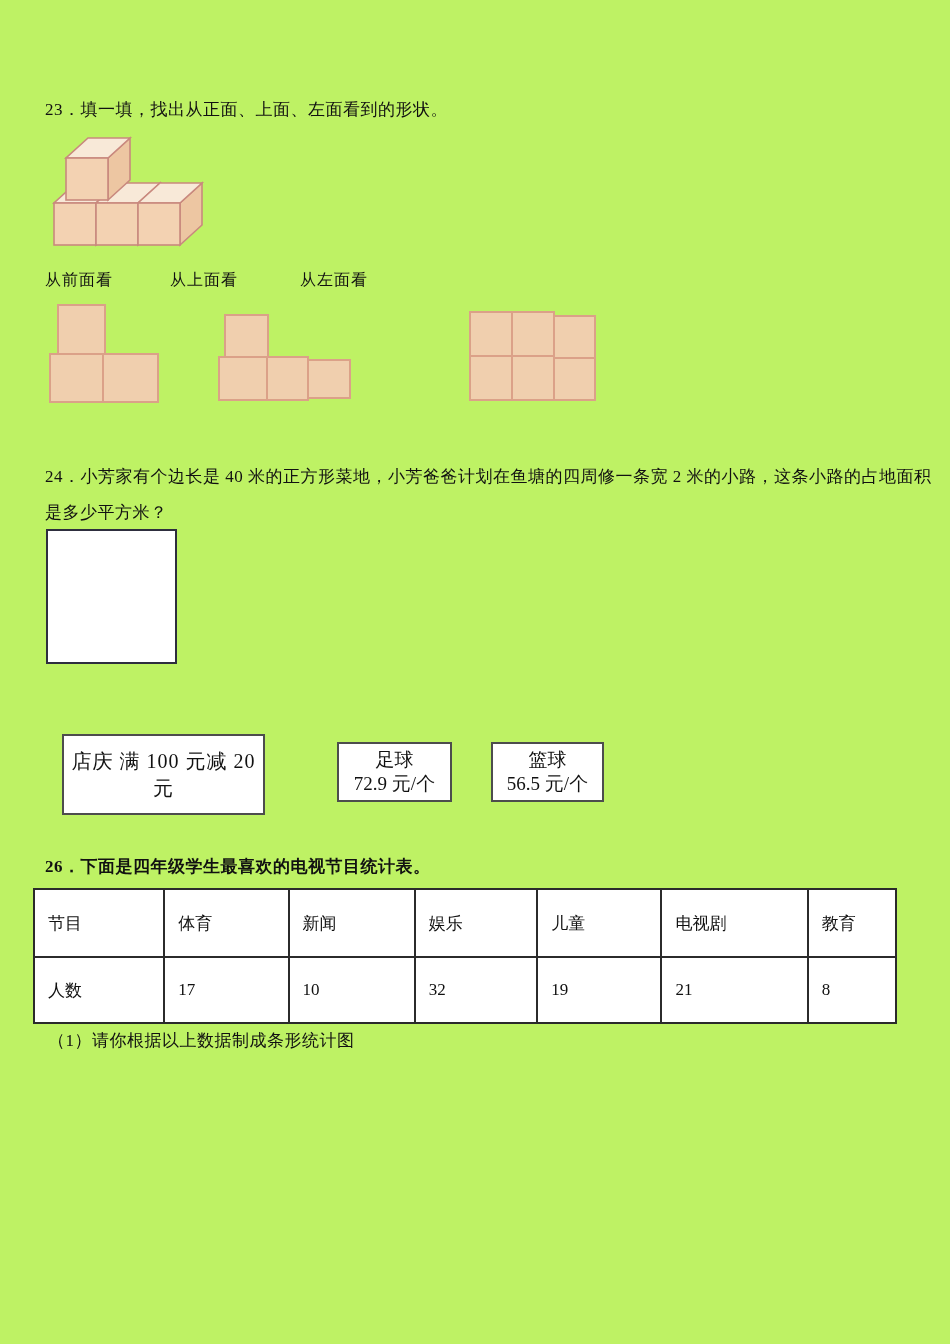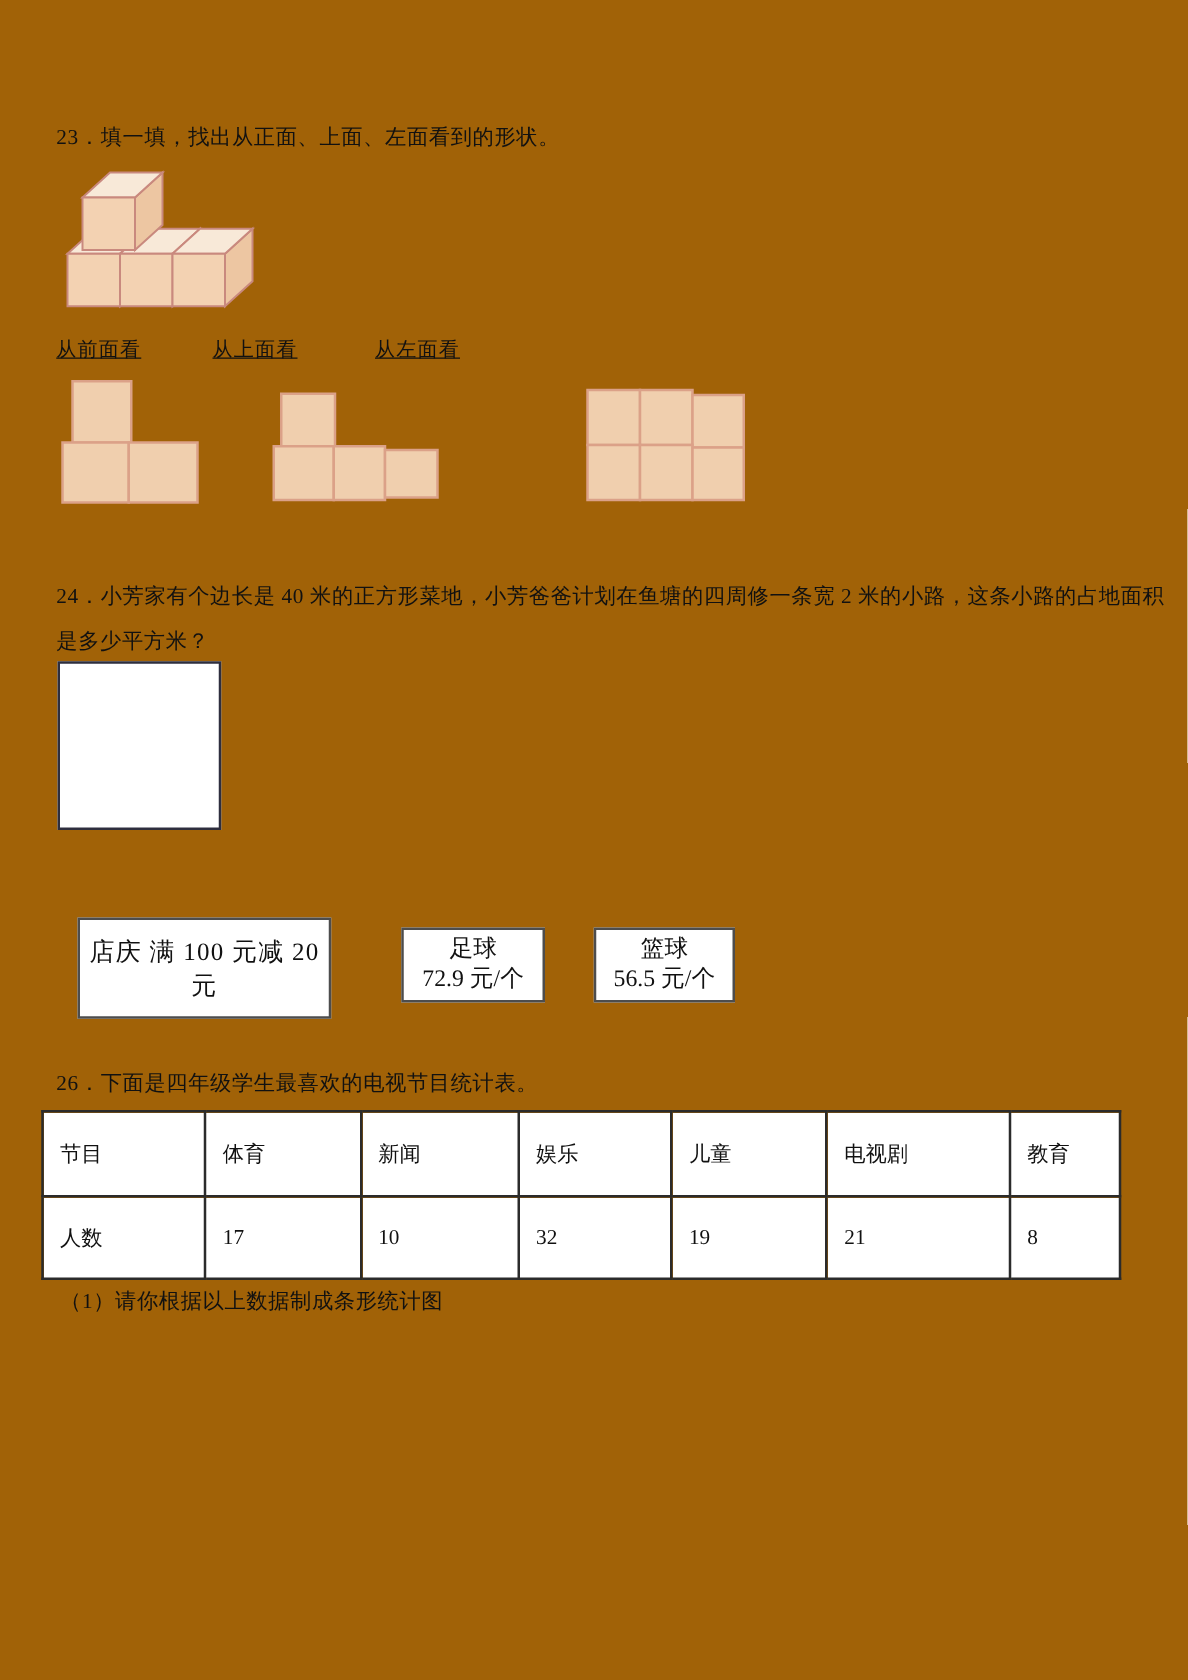--- a/index.html
+++ b/index.html
@@ -1,34 +1,34 @@
 <!DOCTYPE html>
 <html><head>
 <meta charset="utf-8">
 <style>
   html,body{margin:0;padding:0;background:#fff;}
   .page{
-    position:relative;width:950px;height:1344px;background:#a16207;overflow:hidden;
+    position:relative;width:950px;height:1344px;background:#bef264;overflow:hidden;
     font-family:"Liberation Serif","DejaVu Serif",serif;color:#111;
   }
   .abs{position:absolute;white-space:nowrap;}
   .qtext{font-size:17px;letter-spacing:0.5px;}
-  .viewlabel{font-size:16px;letter-spacing:1px;text-decoration:underline;}
+  .viewlabel{font-size:16px;letter-spacing:1px;}
   .b{font-weight:normal;}
   .ansbox{
     position:absolute;left:46px;top:529px;width:127px;height:131px;
     border:2px solid #2e2e3e;background:#fff;
   }
   .pricebox{
     position:absolute;border:2px solid #4d4d4d;background:#fff;
     display:flex;flex-direction:column;align-items:center;justify-content:center;
     text-align:center;
   }
   .promo{left:62px;top:734px;width:199px;height:77px;font-size:20px;letter-spacing:1px;align-items:center;}
-  .ball{top:742px;height:56px;font-size:19px;line-height:24px;}
+  .ball{top:742px;height:56px;font-size:19px;line-height:24px;margin-left:16px;}
   .fb{left:321px;width:111px;}
   .bb{left:475px;width:109px;}
   table.stats{
     position:absolute;left:33px;top:888px;width:864px;
     border-collapse:collapse;table-layout:fixed;
     font-size:17px;
     padding-left:22px;
   }
   table.stats td{
     border:2px solid #2b2b2b;padding:0 0 0 13px;vertical-align:middle;
@@ -107,21 +107,21 @@
   </div>
   <div class="pricebox ball fb">
     <span>足球</span>
     <span>72.9 元/个</span>
   </div>
   <div class="pricebox ball bb">
     <span>篮球</span>
     <span>56.5 元/个</span>
   </div>
 
-  <div class="abs qtext" style="left:45px;top:855px;">26．下面是四年级学生最喜欢的电视节目统计表。</div>
+  <div class="abs qtext" style="left:45px;top:855px;font-weight:bold;">26．下面是四年级学生最喜欢的电视节目统计表。</div>
 
   <table class="stats">
     <colgroup>
       <col style="width:130px">
         <col style="width:124px">
         <col style="width:126px">
       <col style="width:122px">
         <col style="width:124px">
         <col style="width:146px">
         <col style="width:88px">

